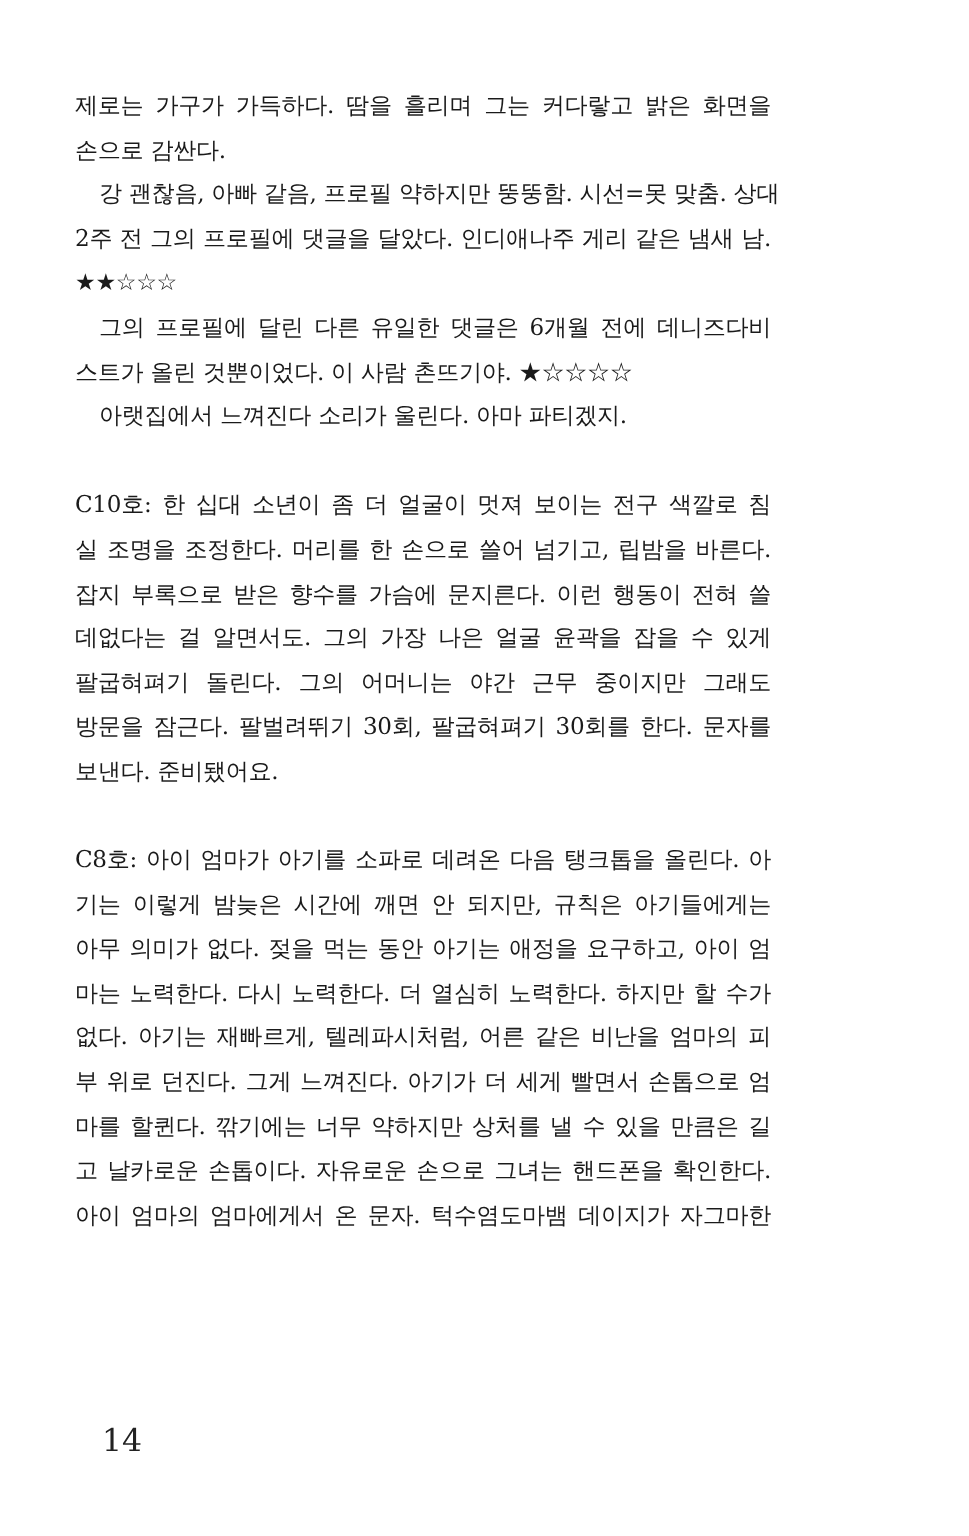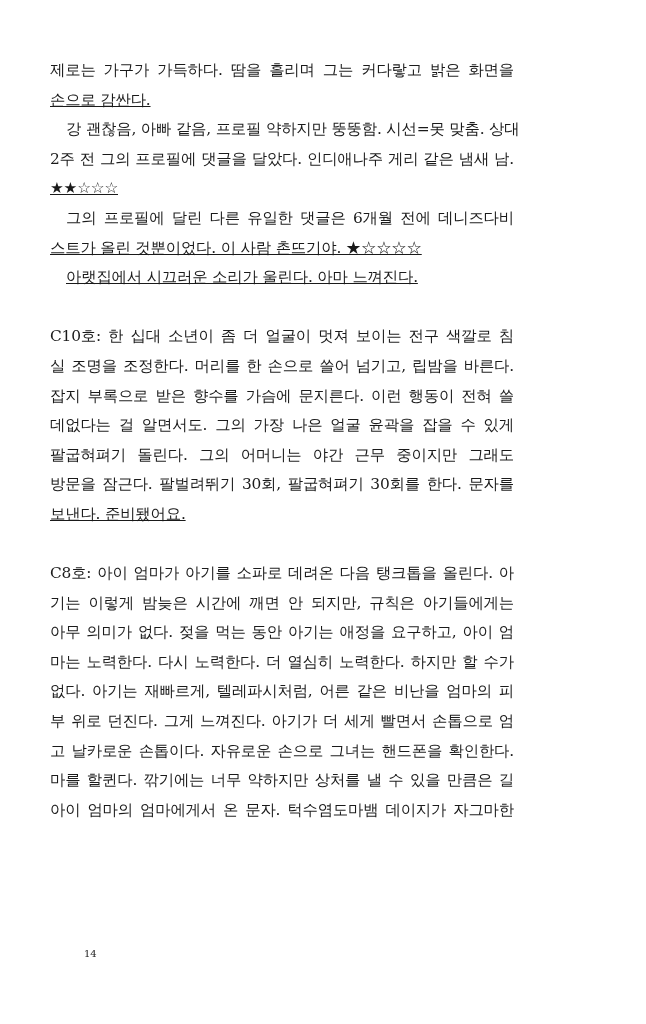--- a/index.html
+++ b/index.html
@@ -25,36 +25,34 @@
       height: 29.6px;
       line-height: 29.6px;
       font-size: 15.4px;
       white-space: nowrap;
       letter-spacing: -0.2px;
       text-align: justify;
       text-align-last: justify;
     }
     .line.last {
       text-align-last: left;
-      text-decoration: underline;
     }
     .line.indent {
       padding-left: 16px;
     }
     .gap {
       height: 29.6px;
     }
     .page-number {
       position: absolute;
       left: 68px;
       top: 948px;
-      font-size: 10px;
+      font-size: 21px;
       font-family: "DejaVu Serif", "Liberation Serif", serif;
       color: #222;
-      margin-left: 16px;
     }
   </style>
 </head>
 <body>
 
 <div class="page">
 
   <div>
     <div class="line">제로는 가구가 가득하다. 땀을 흘리며 그는 커다랗고 밝은 화면을</div>
     <div class="line last">손으로 감싼다.</div>
@@ -65,21 +63,21 @@
     <div class="line">2주 전 그의 프로필에 댓글을 달았다. 인디애나주 게리 같은 냄새 남.</div>
     <div class="line last">★★☆☆☆</div>
   </div>
 
   <div>
     <div class="line indent">그의 프로필에 달린 다른 유일한 댓글은 6개월 전에 데니즈다비</div>
     <div class="line last">스트가 올린 것뿐이었다. 이 사람 촌뜨기야. ★☆☆☆☆</div>
   </div>
 
   <div>
-    <div class="line indent last">아랫집에서 시끄러운 소리가 울린다. 아마 느껴진다.</div>
+    <div class="line indent last">아랫집에서 느껴진다 소리가 울린다. 아마 파티겠지.</div>
   </div>
 
   <div class="gap"></div>
 
   <div>
     <div class="line">C10호: 한 십대 소년이 좀 더 얼굴이 멋져 보이는 전구 색깔로 침</div>
     <div class="line">실 조명을 조정한다. 머리를 한 손으로 쓸어 넘기고, 립밤을 바른다.</div>
     <div class="line">잡지 부록으로 받은 향수를 가슴에 문지른다. 이런 행동이 전혀 쓸</div>
     <div class="line">데없다는 걸 알면서도. 그의 가장 나은 얼굴 윤곽을 잡을 수 있게</div>
     <div class="line">팔굽혀펴기 돌린다. 그의 어머니는 야간 근무 중이지만 그래도</div>
@@ -89,20 +87,20 @@
 
   <div class="gap"></div>
 
   <div>
     <div class="line">C8호: 아이 엄마가 아기를 소파로 데려온 다음 탱크톱을 올린다. 아</div>
     <div class="line">기는 이렇게 밤늦은 시간에 깨면 안 되지만, 규칙은 아기들에게는</div>
     <div class="line">아무 의미가 없다. 젖을 먹는 동안 아기는 애정을 요구하고, 아이 엄</div>
     <div class="line">마는 노력한다. 다시 노력한다. 더 열심히 노력한다. 하지만 할 수가</div>
     <div class="line">없다. 아기는 재빠르게, 텔레파시처럼, 어른 같은 비난을 엄마의 피</div>
     <div class="line">부 위로 던진다. 그게 느껴진다. 아기가 더 세게 빨면서 손톱으로 엄</div>
+    <div class="line">마를 할퀸다. 깎기에는 너무 약하지만 상처를 낼 수 있을 만큼은 길</div>
     <div class="line">고 날카로운 손톱이다. 자유로운 손으로 그녀는 핸드폰을 확인한다.</div>
-    <div class="line">마를 할퀸다. 깎기에는 너무 약하지만 상처를 낼 수 있을 만큼은 길</div>
     <div class="line">아이 엄마의 엄마에게서 온 문자. 턱수염도마뱀 데이지가 자그마한</div>
   </div>
 
 </div>
 
 <div class="page-number">14</div>
 
 </body></html>

